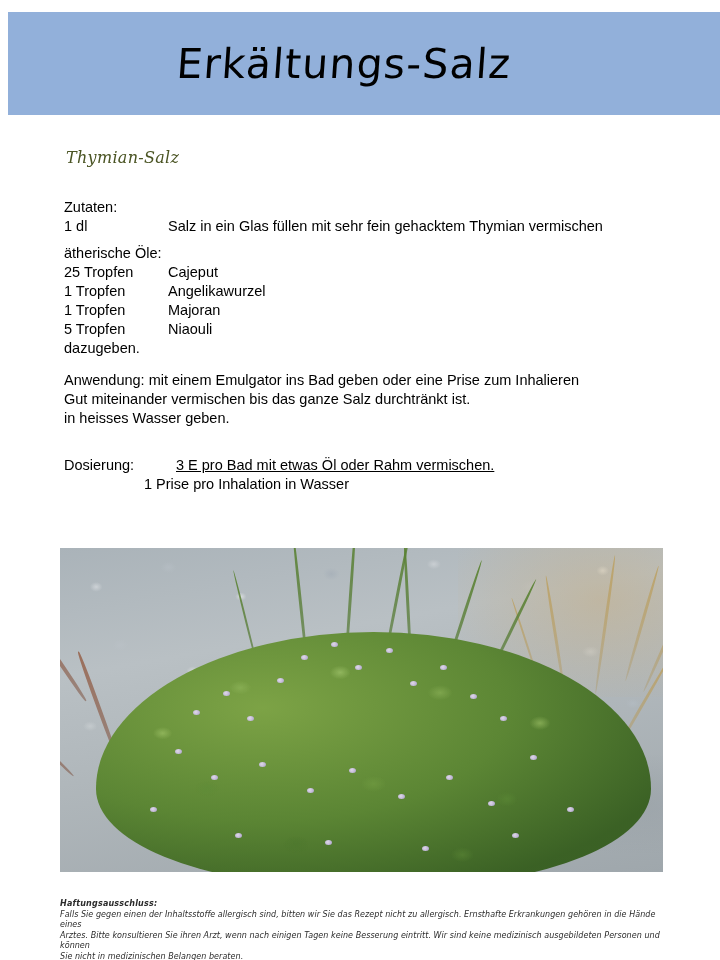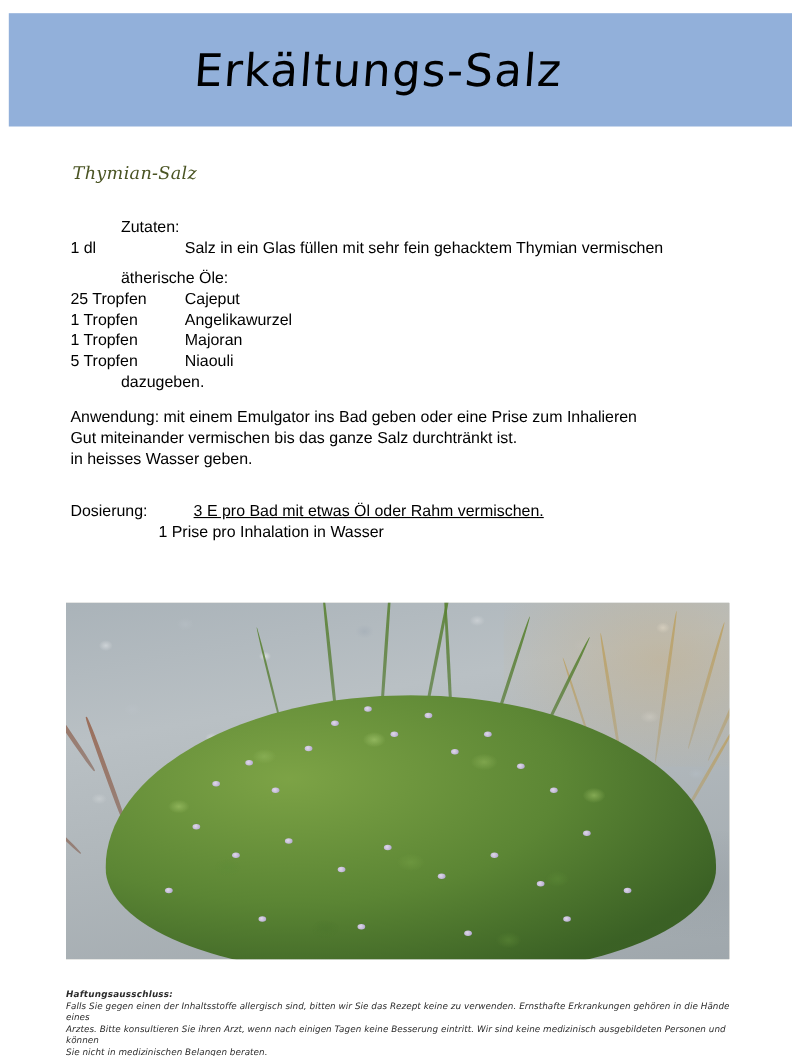--- a/index.html
+++ b/index.html
@@ -59,21 +59,21 @@
   
   .content {
     position: absolute;
     left: 64px;
     top: 198px;
     width: 600px;
     font-size: 14.5px;
     color: #000000;
     line-height: 19px;
   }
-  .line { white-space: nowrap; margin-left: 46px; }
+  .line { white-space: nowrap; }
   .row { display: flex; }
   .row .col-qty {
     width: 104px;
     flex: 0 0 104px;
   }
   .row .col-desc { flex: 1 1 auto; }
 
   .spacer-sm { height: 8px; }
   .spacer-md { height: 13px; }
   .spacer-lg { height: 20px; }
@@ -330,16 +330,16 @@
     <div class="flower" style="left:29%; top:88%;"></div>
     <div class="flower" style="left:44%; top:90%;"></div>
     <div class="flower" style="left:60%; top:92%;"></div>
     <div class="flower" style="left:75%; top:88%;"></div>
     <div class="flower" style="left:84%; top:80%;"></div>
   </div>
 </div>
 
 <div class="disclaimer">
   <div class="disclaimer-title">Haftungsausschluss:</div>
-  <div class="disclaimer-body">Falls Sie gegen einen der Inhaltsstoffe allergisch sind, bitten wir Sie das Rezept keine zu verwenden. Ernsthafte Erkrankungen gehören in die Hände eines</div>
+  <div class="disclaimer-body">Falls Sie gegen einen der Inhaltsstoffe allergisch sind, bitten wir Sie das Rezept nicht zu allergisch. Ernsthafte Erkrankungen gehören in die Hände eines</div>
   <div class="disclaimer-body">Arztes. Bitte konsultieren Sie ihren Arzt, wenn nach einigen Tagen keine Besserung eintritt. Wir sind keine medizinisch ausgebildeten Personen und können</div>
   <div class="disclaimer-body">Sie nicht in medizinischen Belangen beraten.</div>
 </div>
 
 </body></html>

